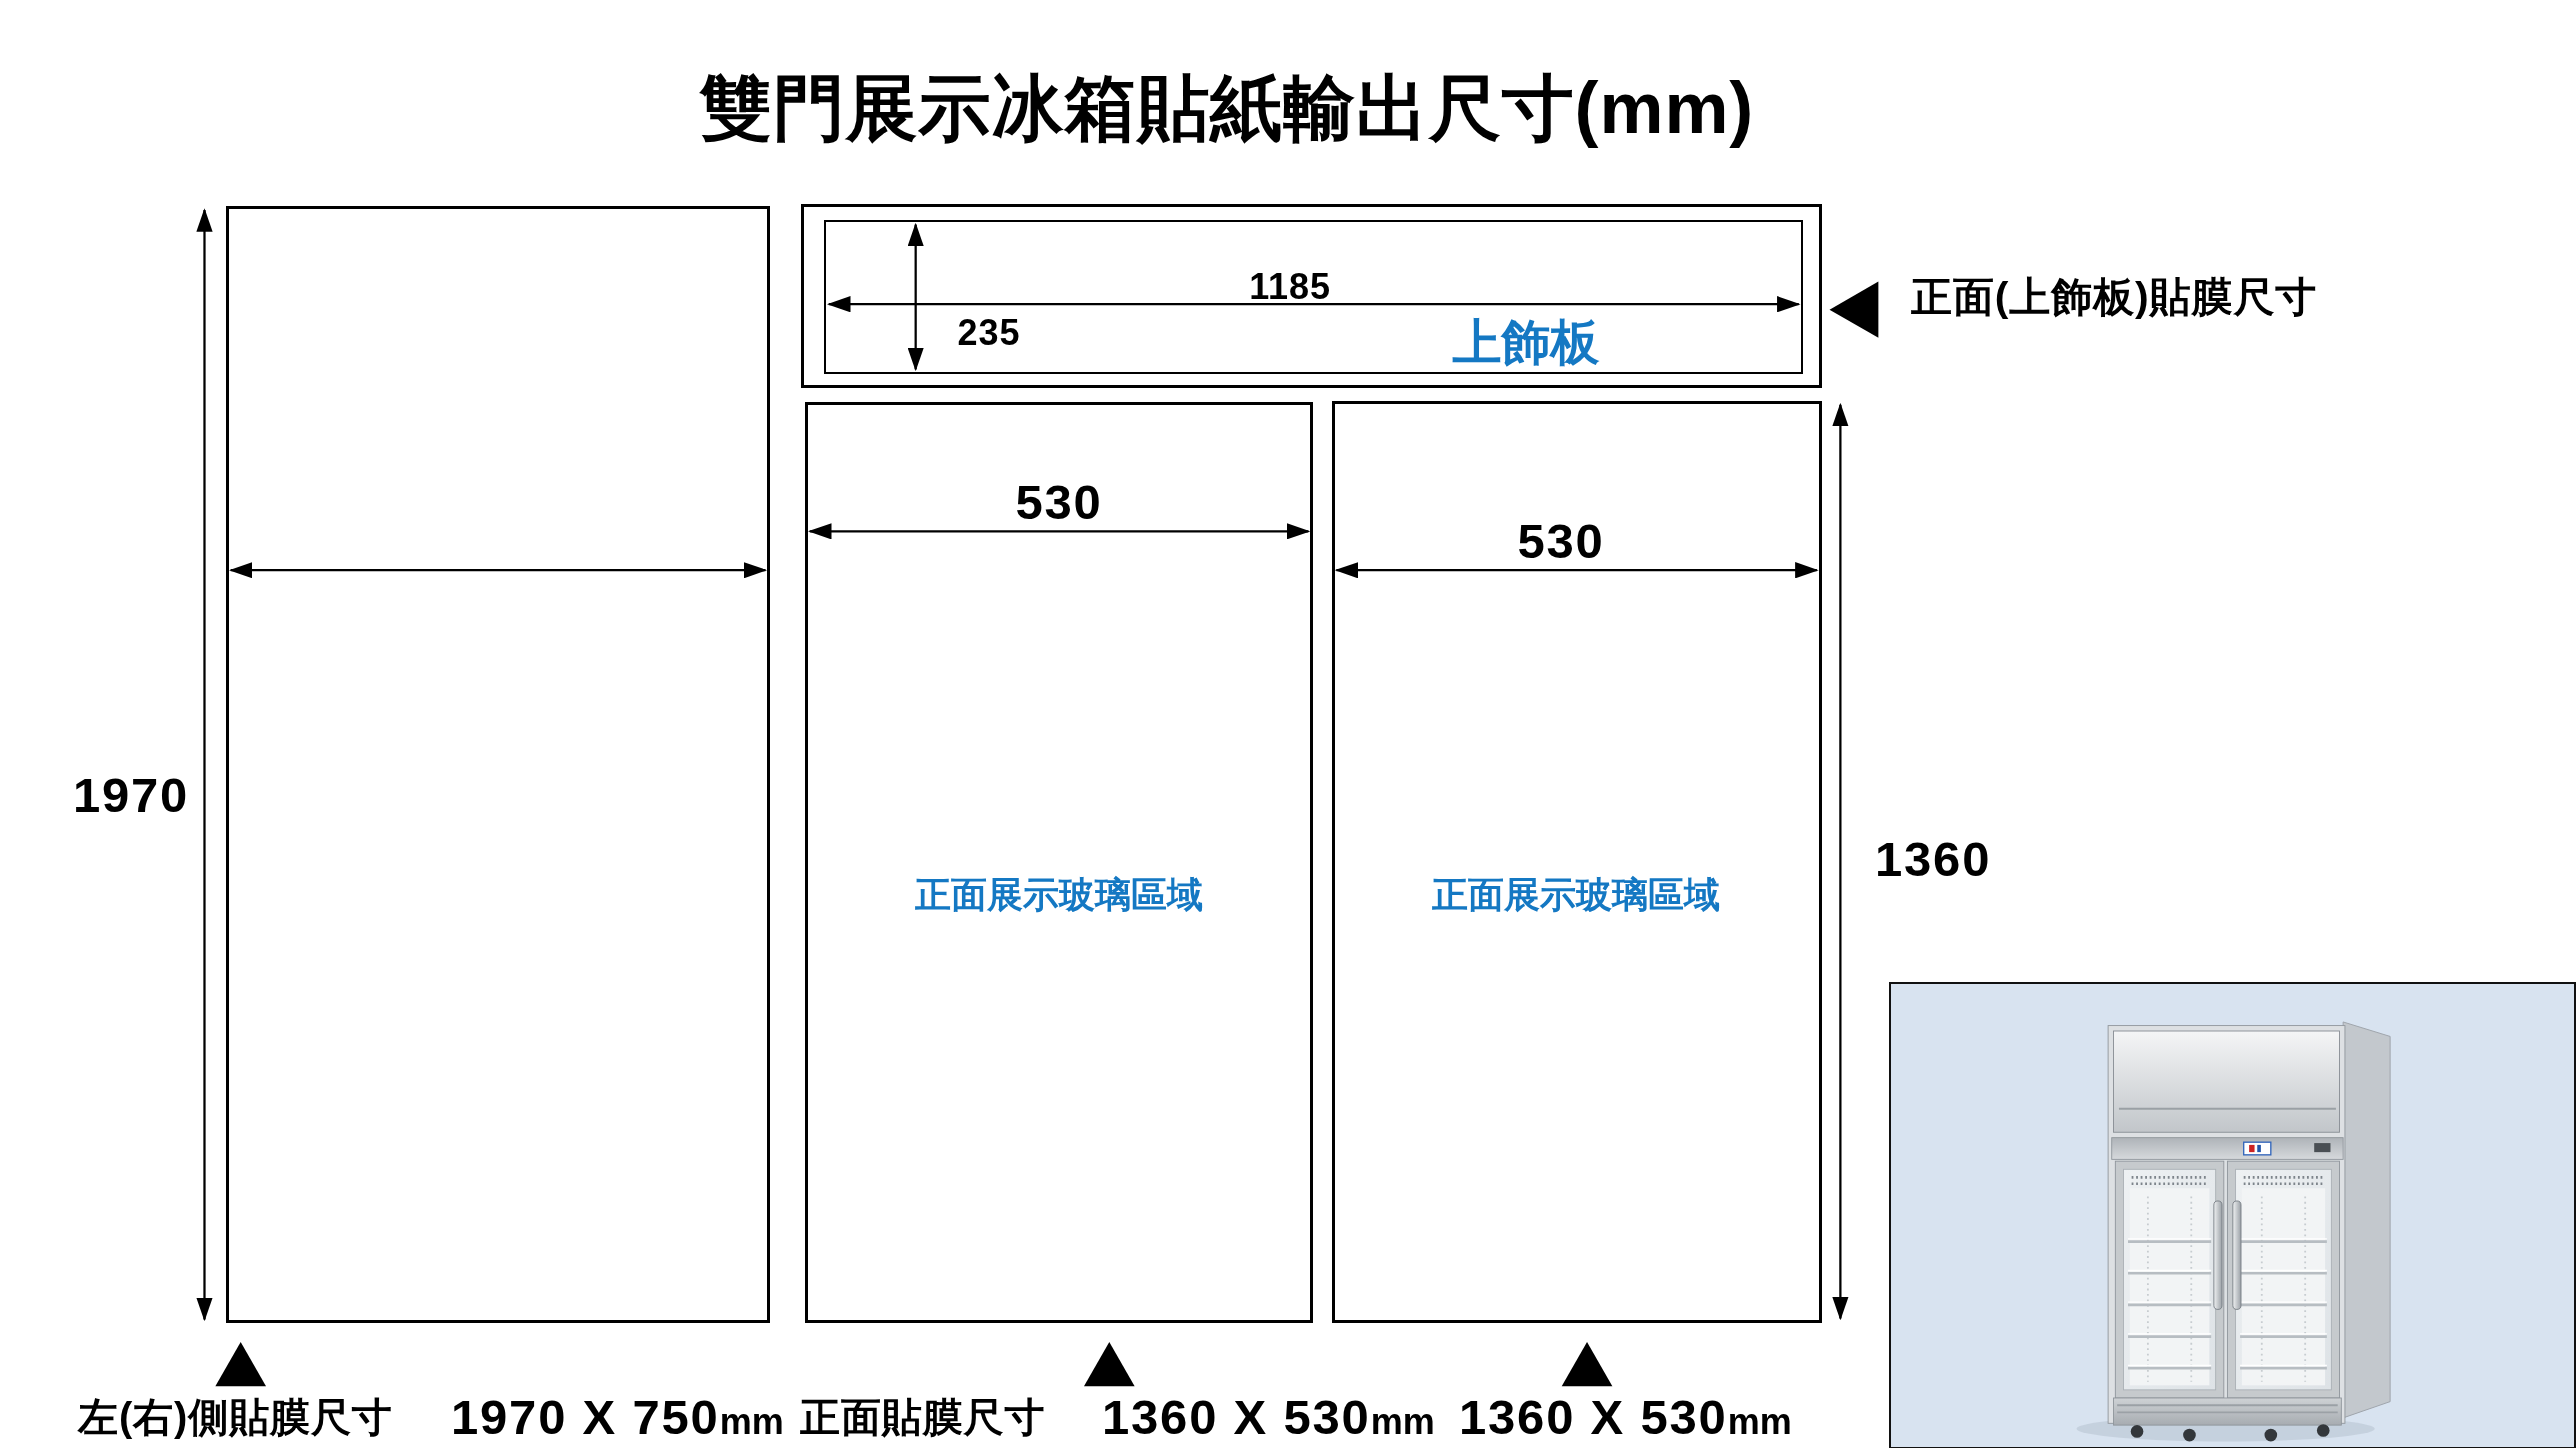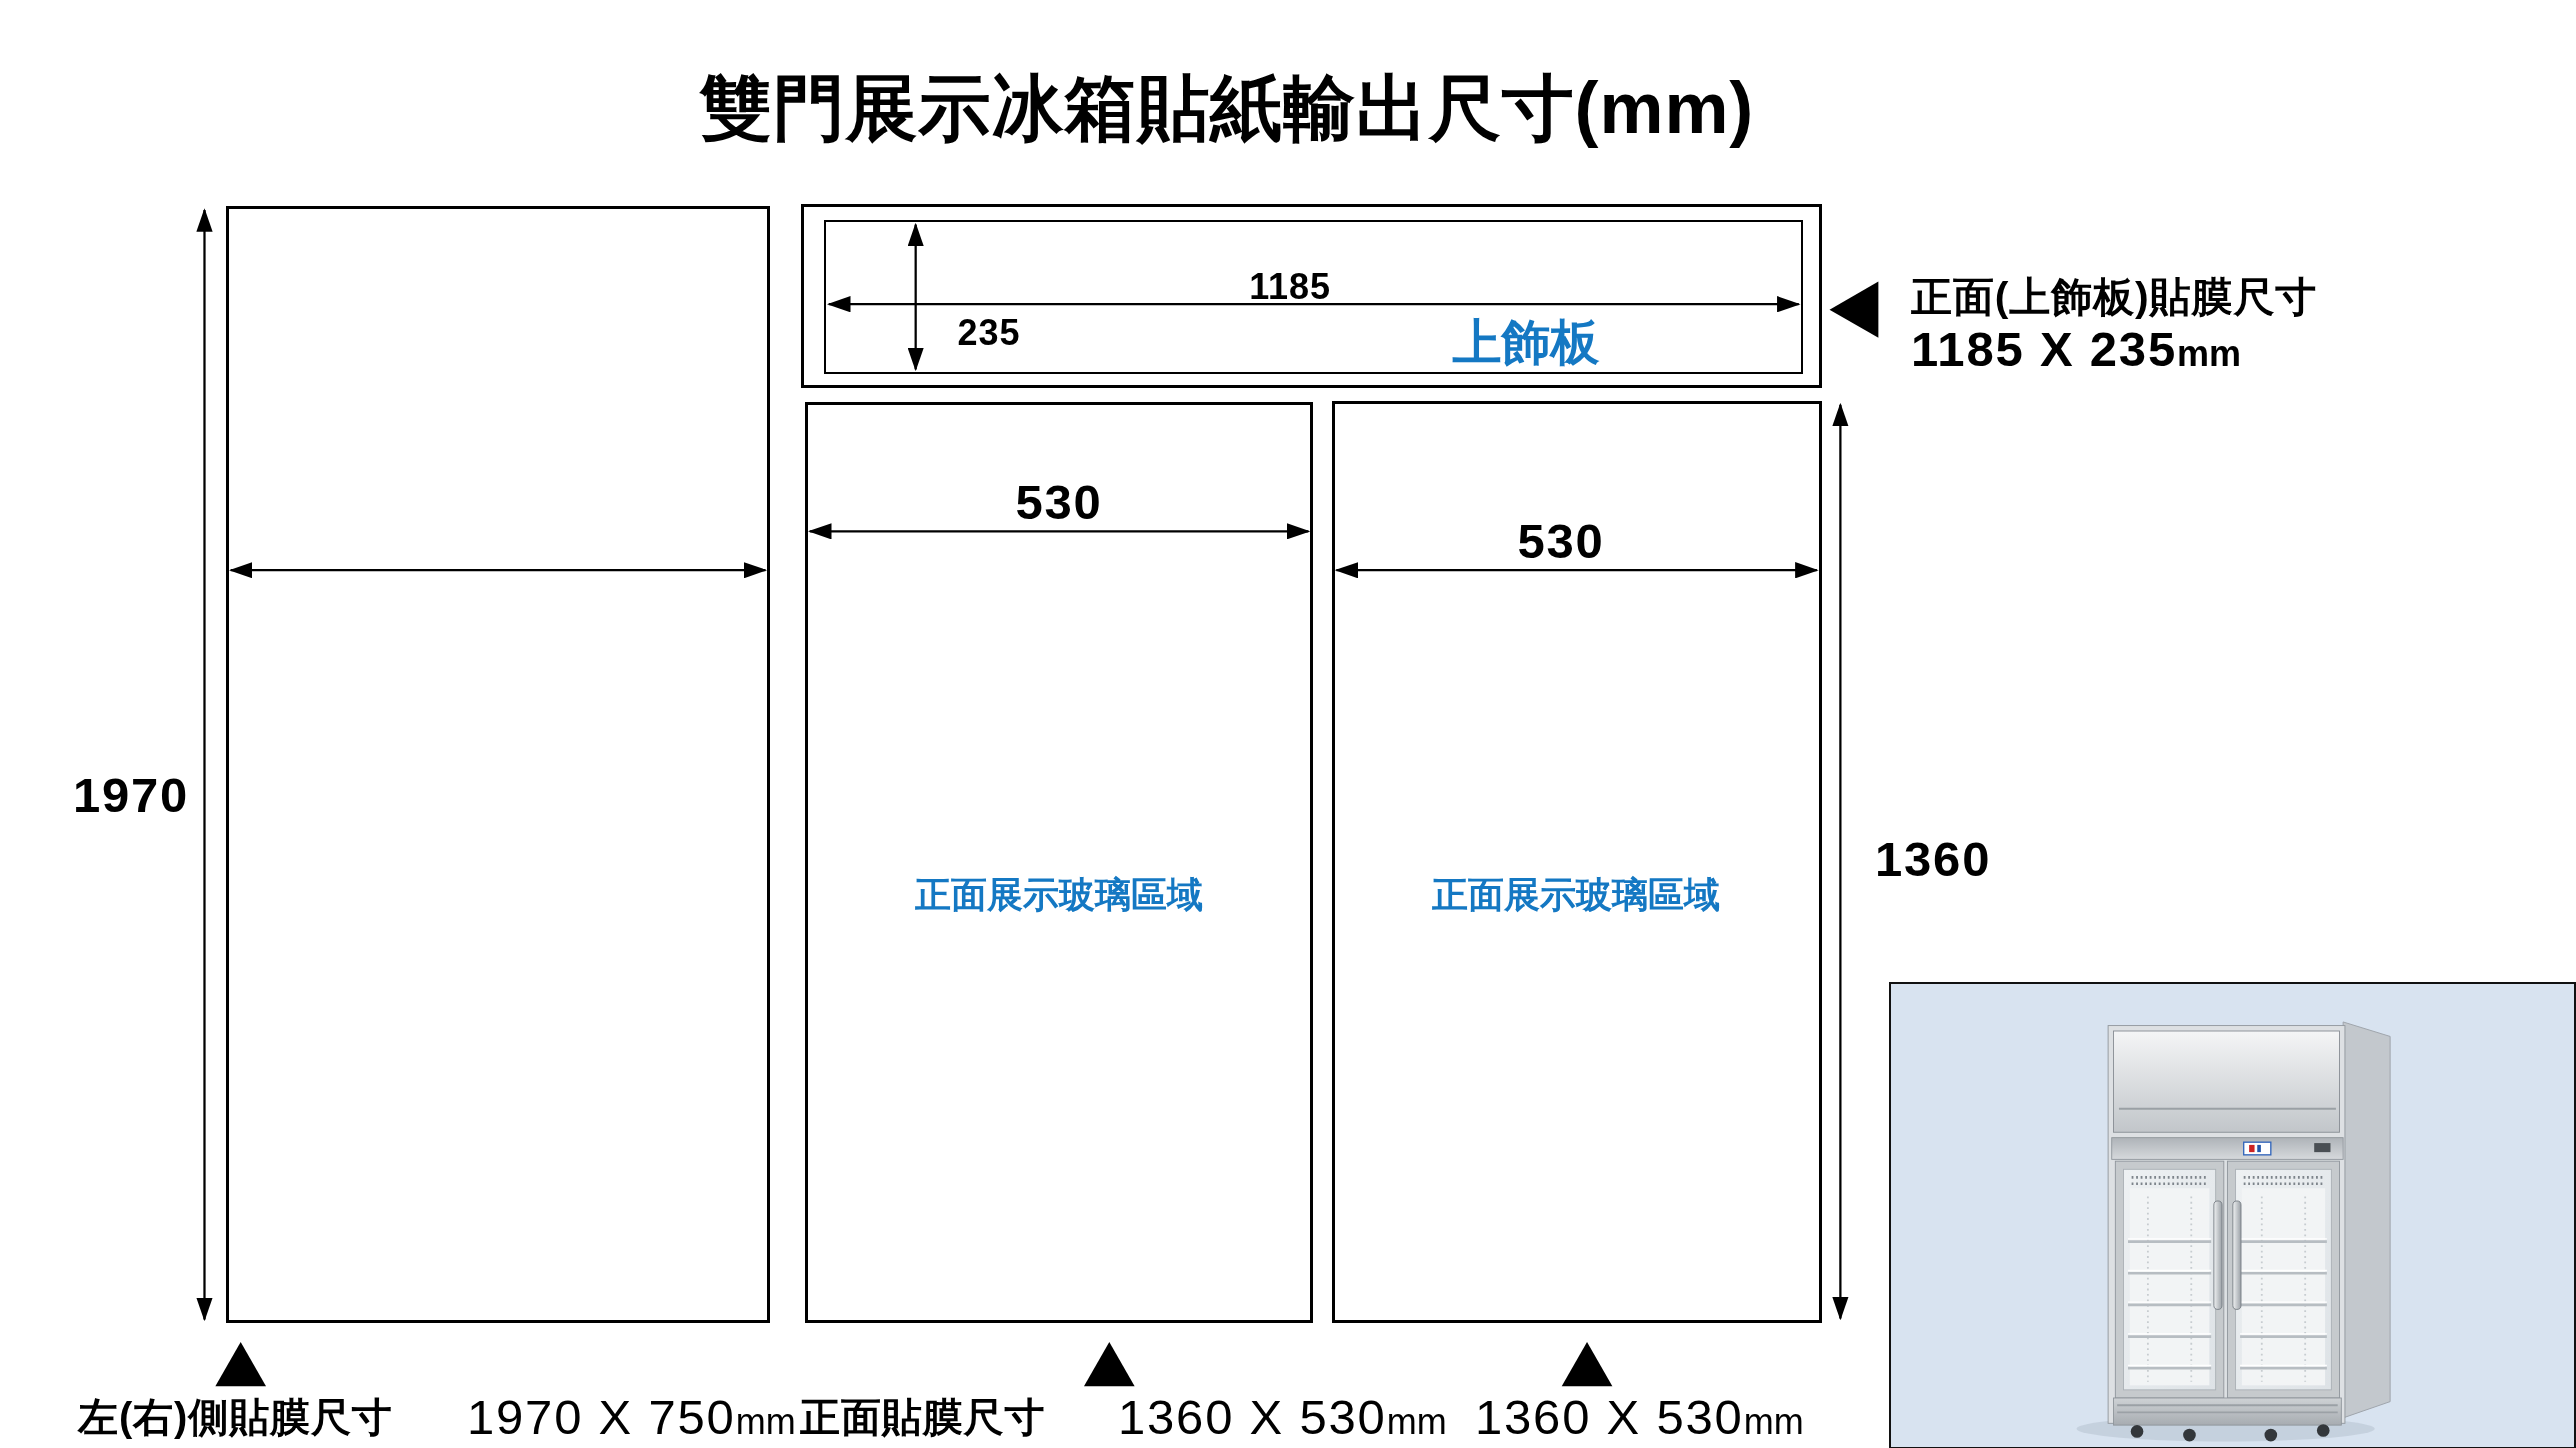--- a/index.html
+++ b/index.html
@@ -27,21 +27,21 @@
   .blue-label{font-size:36px;font-weight:700;color:#1478c3;}
 
   .callout{
     top:271px;left:1911px;font-weight:700;line-height:52px;
   }
   .callout .l1{font-size:41px;letter-spacing:0.9px;}
   .callout .l2{font-size:49px;letter-spacing:1.8px;}
   .unit{font-size:36px;letter-spacing:0;}
 
   .caption-cjk{font-size:40px;font-weight:700;letter-spacing:0.9px;}
-  .caption-num{font-size:49px;font-weight:400;letter-spacing:1.8px;margin-left:16px;}
+  .caption-num{font-size:49px;font-weight:700;letter-spacing:1.8px;}
 
   svg.layer{position:absolute;left:0;top:0;}
 
   .photo{
     position:absolute;left:1889px;top:982px;width:687px;height:467px;
     background:#d8e3f0;border:2.7px solid #111;box-sizing:border-box;
   }
 </style>
 </head>
 <body>
@@ -62,21 +62,20 @@
 <div class="abs ctr dim-big" style="left:1059px;top:502px;">530</div>
 <div class="abs ctr dim-big" style="left:1561px;top:541px;">530</div>
 <div class="abs vctr dim-big" style="left:1875px;top:819px;margin-top:40px;">1360</div>
 
 <div class="abs ctr blue-label" style="left:1526px;top:343px;font-size:49px;">上飾板</div>
 <div class="abs ctr blue-label" style="left:1059px;top:895px;">正面展示玻璃區域</div>
 <div class="abs ctr blue-label" style="left:1576px;top:895px;">正面展示玻璃區域</div>
 
 <div class="abs callout">
   <div class="l1">正面(上飾板)貼膜尺寸</div>
-  <div class="l2"><span>1185 X 235</span><span class="unit">mm</span></div>
 </div>
 
 <div class="abs vctr caption-cjk" style="left:78px;top:1417px;">左(右)側貼膜尺寸</div>
 <div class="abs vctr caption-num" style="left:451px;top:1417px;"><span>1970 X 750</span><span class="unit">mm</span></div>
 <div class="abs vctr caption-cjk" style="left:800px;top:1417px;">正面貼膜尺寸</div>
 <div class="abs vctr caption-num" style="left:1102px;top:1417px;"><span>1360 X 530</span><span class="unit">mm</span></div>
 <div class="abs vctr caption-num" style="left:1459px;top:1417px;"><span>1360 X 530</span><span class="unit">mm</span></div>
 
 <svg class="layer" width="2576" height="1449" viewBox="0 0 2847 1601">
   <defs>

